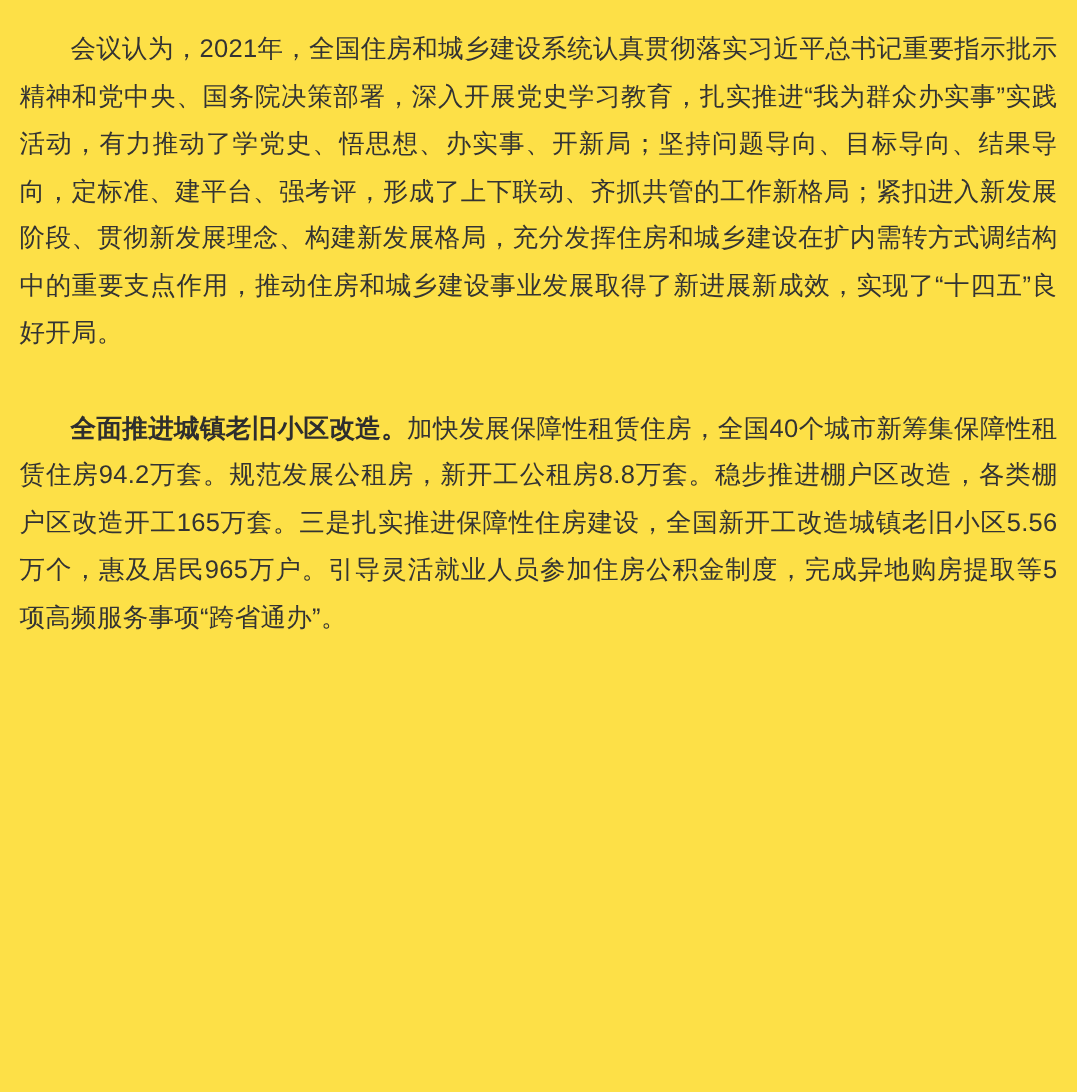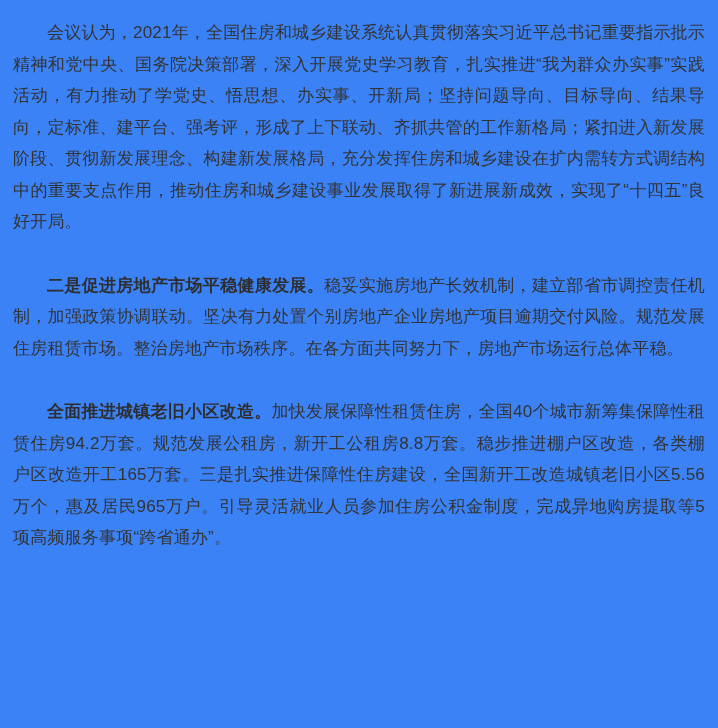--- a/index.html
+++ b/index.html
@@ -4,21 +4,21 @@
 <style>
   html, body {
     margin: 0;
     padding: 0;
     background: #ffffff;
   }
   .page {
     width: 718px;
     min-height: 728px;
     box-sizing: border-box;
-    background: #3b82f6;
+    background: #fde047;
     padding: 17px 13px 8px 13px;
   }
   .para {
     margin: 0 0 32px 0;
     font-family: "Liberation Sans", "DejaVu Sans", sans-serif;
     font-size: 17px;
     line-height: 31.5px;
     color: #333333;
     text-align: justify;
     text-indent: 2em;
@@ -34,17 +34,16 @@
   }
 </style>
 </head>
 <body>
 
 <div class="page">
 
   <p class="para"><strong></strong><span>会议认为，2021年，全国住房和城乡建设系统认真贯彻落实习近平总书记重要指示批示精神和党中央、国务院决策部署，深入开展党史学习教育，扎实推进“我为群众办实事”实践活动，有力推动了学党史、悟思想、办实事、开新局；坚持问题导向、目标导向、结果导向，定标准、建平台、强考评，形成了上下联动、齐抓共管的工作新格局；紧扣进入新发展阶段、贯彻新发展理念、构建新发展格局，充分发挥住房和城乡建设在扩内需转方式调结构中的重要支点作用，推动住房和城乡建设事业发展取得了新进展新成效，实现了“十四五”良好开局。</span></p>
 
 
-  <p class="para"><strong>二是促进房地产市场平稳健康发展。</strong><span>稳妥实施房地产长效机制，建立部省市调控责任机制，加强政策协调联动。坚决有力处置个别房地产企业房地产项目逾期交付风险。规范发展住房租赁市场。整治房地产市场秩序。在各方面共同努力下，房地产市场运行总体平稳。</span></p>
 
   <p class="para"><strong>全面推进城镇老旧小区改造。</strong><span>加快发展保障性租赁住房，全国40个城市新筹集保障性租赁住房94.2万套。规范发展公租房，新开工公租房8.8万套。稳步推进棚户区改造，各类棚户区改造开工165万套。三是扎实推进保障性住房建设，全国新开工改造城镇老旧小区5.56万个，惠及居民965万户。引导灵活就业人员参加住房公积金制度，完成异地购房提取等5项高频服务事项“跨省通办”。</span></p>
 
 </div>
 
 </body></html>

